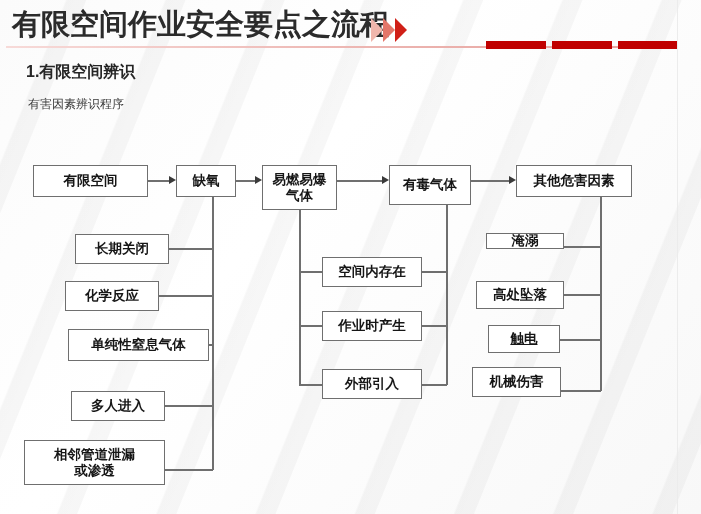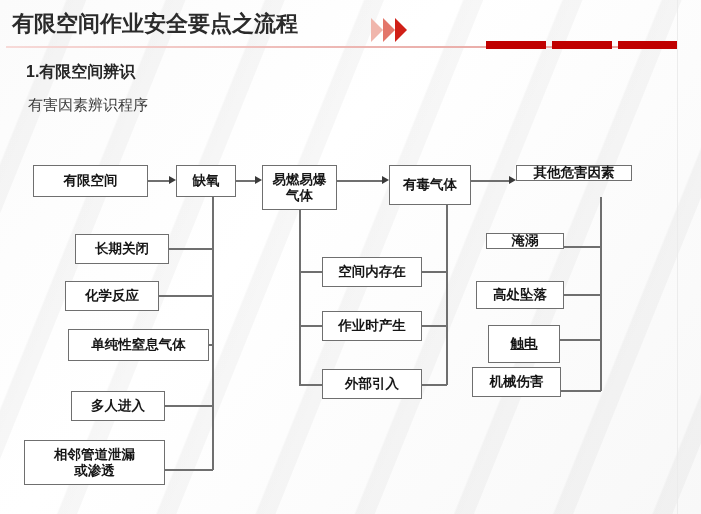--- a/index.html
+++ b/index.html
@@ -46,21 +46,21 @@
   #header {
     position: absolute;
     left: 0; top: 0;
     width: 701px;
     height: 52px;
   }
   #slide-title {
     position: absolute;
     left: 12px;
     top: 9px;
-    font-size: 22px;
+    font-size: 29px;
     font-weight: bold;
     color: #2b2b2b;
     letter-spacing: 0px;
     white-space: nowrap;
     line-height: 30px;
   }
   #chevrons {
     position: absolute;
     left: 371px;
     top: 18px;
@@ -105,21 +105,21 @@
     top: 62px;
     font-size: 16px;
     font-weight: bold;
     color: #262626;
     white-space: nowrap;
   }
   #section-subtitle {
     position: absolute;
     left: 28px;
     top: 96px;
-    font-size: 15px;
+    font-size: 12px;
     font-weight: normal;
     color: #3a3a3a;
     white-space: nowrap;
   }
 
   
   #flow {
     position: absolute;
     left: 0; top: 0;
     width: 701px;
@@ -187,21 +187,21 @@
 
     <div class="node" style="left:33px; top:165px; width:115px; height:32px;">有限空间</div>
 
     <div class="node" style="left:176px; top:165px; width:60px; height:32px;">缺氧</div>
 
     <div class="node" style="left:262px; top:165px; width:75px; height:45px;">易燃易爆
 气体</div>
 
     <div class="node" style="left:389px; top:165px; width:82px; height:40px;">有毒气体</div>
 
-    <div class="node" style="left:516px; top:165px; width:116px; height:16px;">其他危害因素</div>
+    <div class="node" style="left:516px; top:165px; width:116px; height:32px;">其他危害因素</div>
 
     <div class="line h-line" style="left:148px; top:180px; width:21px;"></div>
     <div class="arrow" style="left:169px; top:176px;"></div>
 
     <div class="line h-line" style="left:236px; top:180px; width:19px;"></div>
     <div class="arrow" style="left:255px; top:176px;"></div>
 
     <div class="line h-line" style="left:337px; top:180px; width:45px;"></div>
     <div class="arrow" style="left:382px; top:176px;"></div>
 
@@ -244,20 +244,20 @@
     <div class="line h-line" style="left:422px; top:384px; width:25px;"></div>
 
     <div class="line v-line" style="left:600px; top:197px; height:194px;"></div>
 
     <div class="node" style="left:486px; top:233px; width:78px; height:16px;">淹溺</div>
     <div class="line h-line" style="left:564px; top:246px; width:37px;"></div>
 
     <div class="node" style="left:476px; top:281px; width:88px; height:28px;">高处坠落</div>
     <div class="line h-line" style="left:564px; top:294px; width:37px;"></div>
 
-    <div class="node" style="left:488px; top:325px; width:72px; height:38px;text-decoration:underline;">触电</div>
+    <div class="node" style="left:488px; top:325px; width:72px; height:28px;text-decoration:underline;">触电</div>
     <div class="line h-line" style="left:560px; top:339px; width:41px;"></div>
 
     <div class="node" style="left:472px; top:367px; width:89px; height:30px;">机械伤害</div>
     <div class="line h-line" style="left:561px; top:390px; width:40px;"></div>
 
   </div>
 </div>
 
 </body></html>

